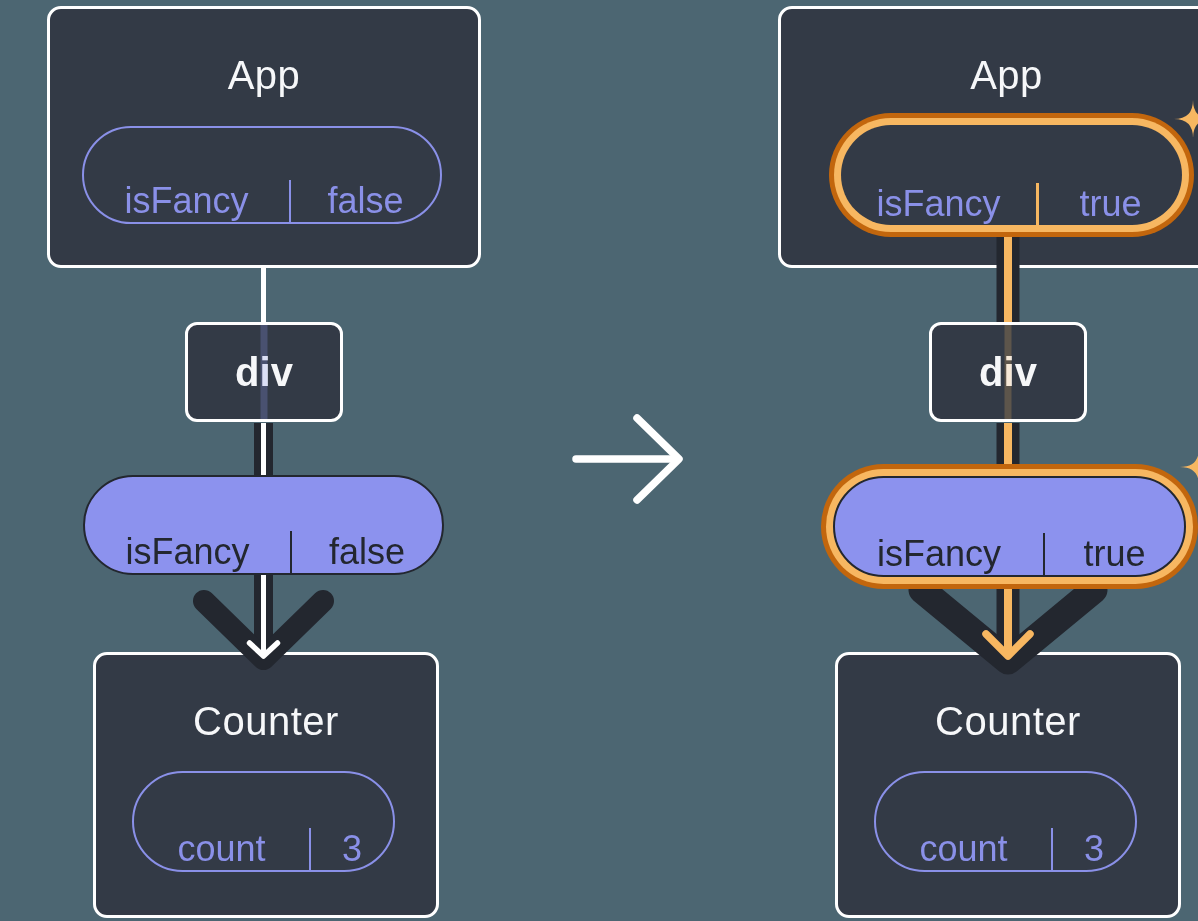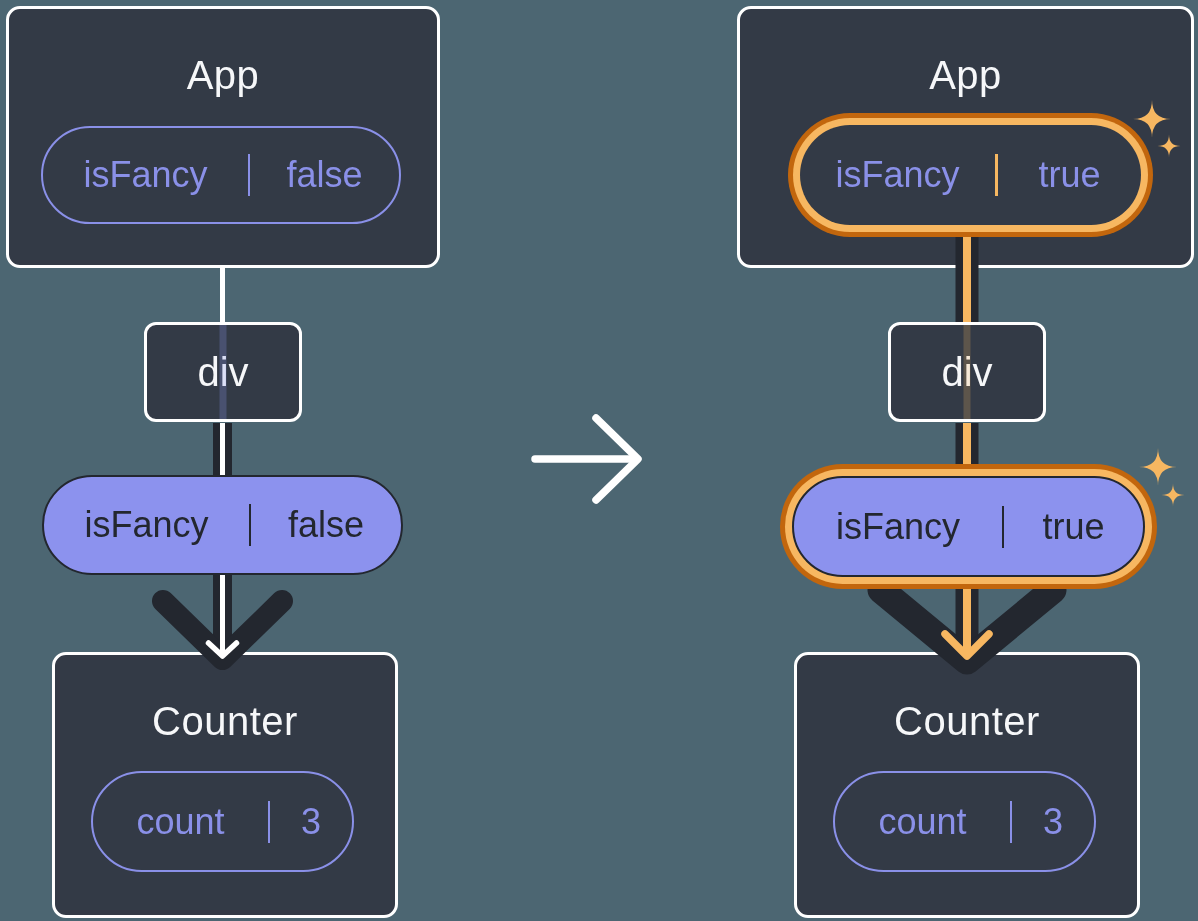--- a/index.html
+++ b/index.html
@@ -12,40 +12,40 @@
     --orange_light:#f7b761;
     --white:#ffffff;
     --title_text:#f6f7f9;
   }
   *{margin:0;padding:0;box-sizing:border-box;}
   html,body{width:1198px;height:921px;overflow:hidden;}
   body{
     background:var(--background);
     font-family:"Liberation Sans","DejaVu Sans",sans-serif;
   }
-  .stage{position:relative;width:992px;height:921px;background:var(--background);}
+  .stage{position:relative;width:992px;height:921px;background:var(--background);margin-left:41px;}
 
   
   .card{
     position:absolute;
     background:var(--card);
     border:3.5px solid var(--white);
     border-radius:14px;
   }
   .node-title{
     position:absolute;left:0;right:0;top:44px;
     text-align:center;
     font-size:40px;font-weight:500;
     color:var(--title_text);
     letter-spacing:.5px;
   }
 
   
   .pill{
-    position:absolute;display:flex;align-items:center;
+    position:absolute;display:flex;align-items:flex-end;
     border-radius:999px;overflow:hidden;
     font-size:36px;
     z-index:5;
   }
   .pill .cell{
     display:flex;align-items:center;justify-content:center;
   }
   .pill-outline{border:2.5px solid var(--purple);color:var(--purple);}
   .pill-outline .cell-value{border-left:2.5px solid var(--purple);}
   .pill-filled{
@@ -66,21 +66,21 @@
   .bold-val{font-weight:400;}
 
   
   .div-node{
     position:absolute;
     width:158px;height:100px;
     background:var(--card);
     border:3.5px solid var(--white);
     border-radius:12px;
     display:flex;align-items:center;justify-content:center;
-    font-size:40px;font-weight:400;color:var(--title_text);
+    font-size:40px;font-weight:700;color:var(--title_text);
     z-index:5;
   }
   .ghost-line{
     position:absolute;top:0;bottom:0;left:50%;width:7px;
     transform:translateX(-50%);
   }
   .ghost-purple{background:rgba(141,151,241,.25);}
   .ghost-orange{background:rgba(247,183,97,.22);}
 
   svg.layer{position:absolute;inset:0;width:1198px;height:921px;}

